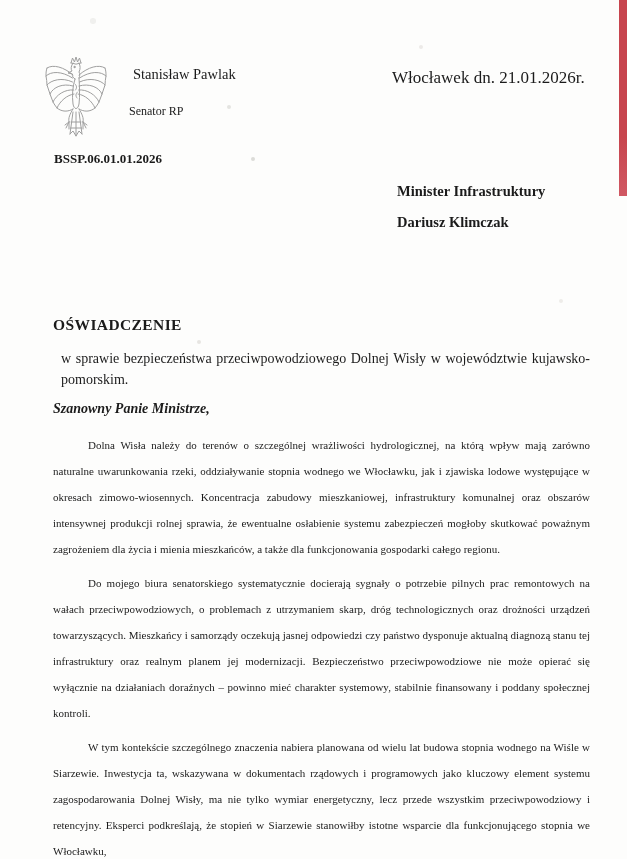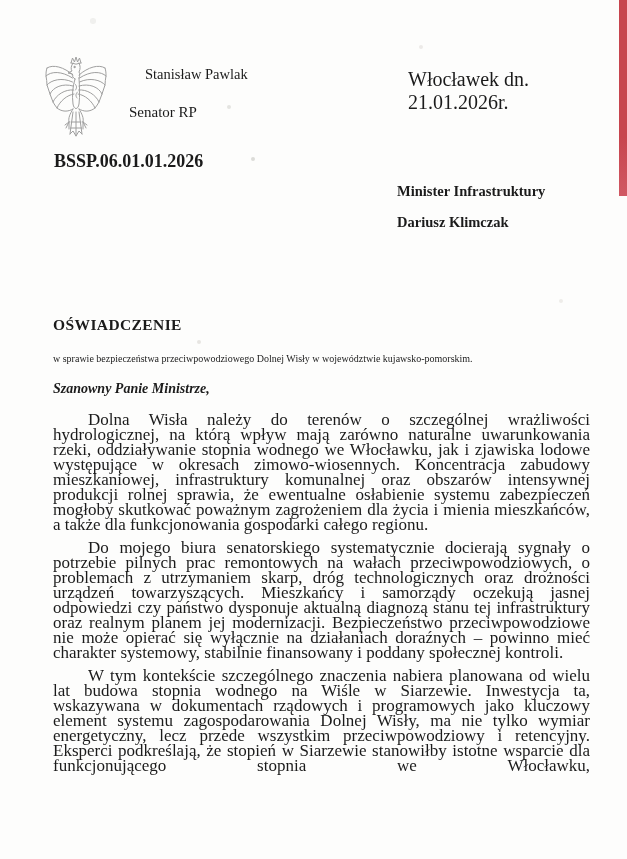--- a/index.html
+++ b/index.html
@@ -33,69 +33,68 @@
       345px 521px 0 1px #ebe9e7,
       92px 20px 0 2px #f0f0ee,
       560px 300px 0 1px #eeece9;
   }
   .emblem {
     position: absolute;
     left: 44px; top: 54px;
     width: 64px; height: 98px;
   }
   .sender-name {
-    position: absolute; left: 145px; top: 66px;
+    position: absolute; left: 133px; top: 66px;
     font-size: 14.5px;
   }
   .sender-title {
     position: absolute; left: 129px; top: 104px;
-    font-size: 15px;
+    font-size: 12px;
   }
   .letter-date {
     position: absolute; left: 392px; top: 68px;
-    font-size: 20px;
-    margin-left: 16px;
+    font-size: 17px;
   }
   .reference-number {
     position: absolute; left: 54px; top: 151px;
-    font-size: 18px; font-weight: bold;
+    font-size: 13px; font-weight: bold;
   }
   .recipient {
     position: absolute; left: 397px; top: 176px;
     font-size: 14.5px; font-weight: bold;
     line-height: 31px;
   }
   .content {
     position: absolute;
     left: 53px; top: 316px;
     width: 537px;
   }
   .statement-title {
     font-weight: bold;
     font-size: 15.5px;
     letter-spacing: 0.4px;
     padding-right: 62px; 
     margin: 0 0 15px 0;
   }
   .statement-subject {
     text-align: justify;
-    font-size: 10px;
+    font-size: 14px;
     line-height: 20.6px;
-    margin: 0 0 11px 0;
+    margin: 0 0 11px 8px;
   }
   .greeting {
     font-weight: bold;
     font-style: italic;
     font-size: 14px;
     margin: 0 0 15px 0;
   }
   p.body-par {
     text-align: justify;
-    font-size: 17px;
-    line-height: 15px;
+    font-size: 11px;
+    line-height: 26px;
     text-indent: 35px;
     margin: 0 0 8px 0;
   }
   p.body-par.cutoff {
     text-align-last: justify; 
     margin-bottom: 0;
   }
 </style>
 </head>
 <body>

